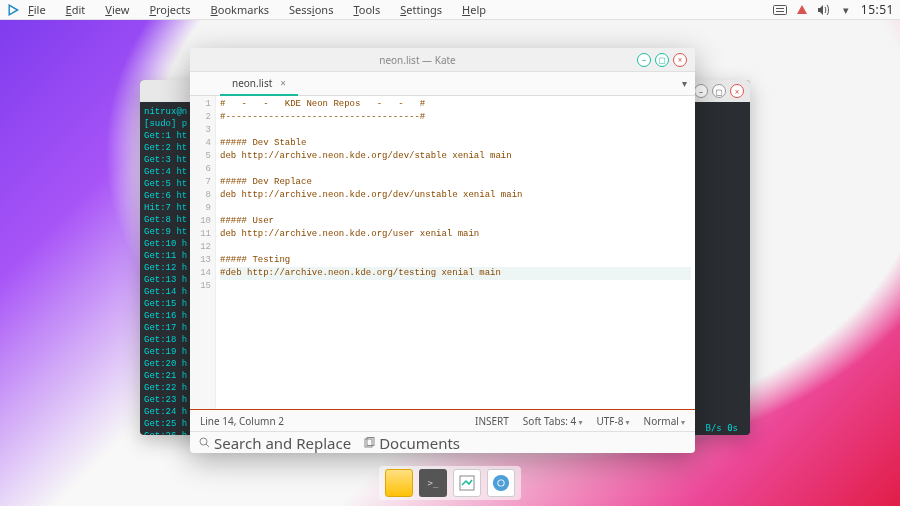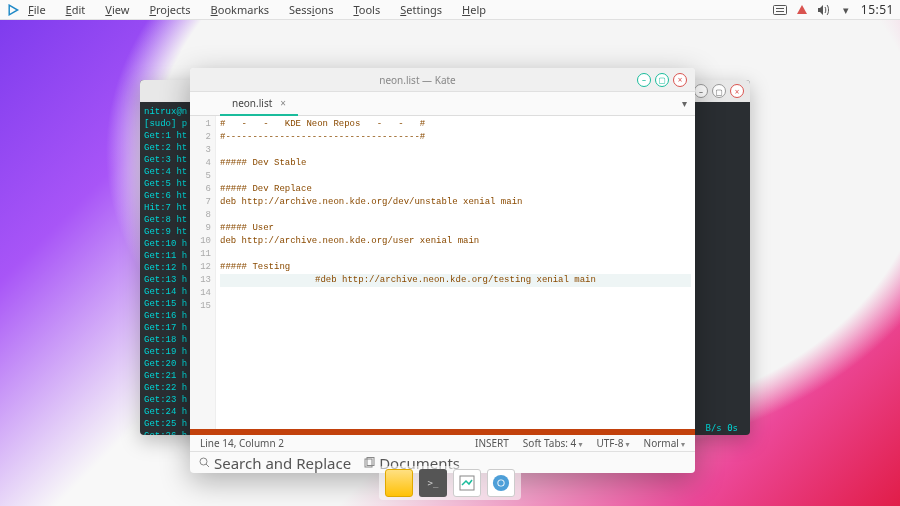--- a/index.html
+++ b/index.html
@@ -59,21 +59,21 @@
 .winbtn.close { border-color: #d9534f; color: #d9534f; }
 .term-body {
   font-family: "Courier New", monospace;
   font-size: 9px; line-height: 12px;
   color: #00d7d7; padding: 4px;
 }
 .term-status { position:absolute; bottom:2px; right:12px; color:#00d7d7; font-family:monospace; font-size:9px;}
 
 .kate-window {
   position: absolute; z-index: 20;
-  left: 190px; top: 68px; width: 505px; height: 405px;
+  left: 190px; top: 48px; width: 505px; height: 405px;
   background: #fafafa;
   border-radius: 4px;
   box-shadow: 0 8px 30px rgba(0,0,0,0.3);
   display: flex; flex-direction: column;
 }
 .kate-titlebar {
   height: 24px; display: flex; align-items: center;
   padding: 0 8px; background: #f0f0f0; border-radius: 4px 4px 0 0;
   border-bottom: 1px solid #e0e0e0;
 }
@@ -98,23 +98,23 @@
 }
 .gutter {
   width: 26px; background: #f7f7f7; color: #aaa;
   text-align: right; padding: 2px 4px 2px 2px;
   border-right: 1px solid #eee; line-height: 13px;
 }
 .code {
   flex: 1; padding: 2px 4px; color: #8a4a00;
   line-height: 13px; white-space: pre;
 }
-.code .hl { background: #eef5f5; display: block; text-align: center; }
+.code .hl { background: #eef5f5; display: block; }
 .statusbar {
-  height: 22px; border-top: 6px solid #c2410c;
+  height: 22px; border-top: 1px solid #c2410c;
   display: flex; align-items: center; padding: 0 10px;
   font-size: 10px; color: #555; gap: 14px;
 }
 .statusbar .spacer { flex: 1; }
 .statusbar .dd::after { content: " \25BE"; color:#888; font-size:8px;}
 .toolbar-bottom {
   height: 22px; border-top: 1px solid #e0e0e0;
   display: flex; align-items: center; padding: 0 8px;
   font-size: 15px; color: #555; gap: 12px;
 }
@@ -253,20 +253,21 @@
         <div>11</div>
         <div>12</div>
         <div>13</div>
         <div>14</div>
         <div>15</div>
       </div>
     <div class="code" id="kate-code"><span>#   -   -   KDE Neon Repos   -   -   #
 </span><span>#------------------------------------#
 </span><span>
 </span><span>##### Dev Stable
+</span><span>deb http://archive.neon.kde.org/dev/stable xenial main
 </span><span>
 </span><span>##### Dev Replace
 </span><span>deb http://archive.neon.kde.org/dev/unstable xenial main
 </span><span>
 </span><span>##### User
 </span><span>deb http://archive.neon.kde.org/user xenial main
 </span><span>
 </span><span>##### Testing
 </span><span class="hl">#deb http://archive.neon.kde.org/testing xenial main
 </span><span>

